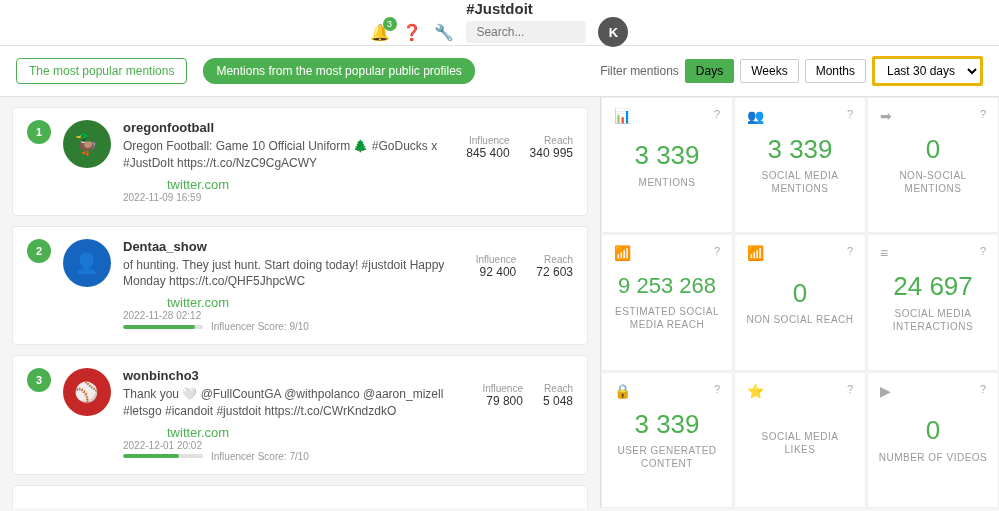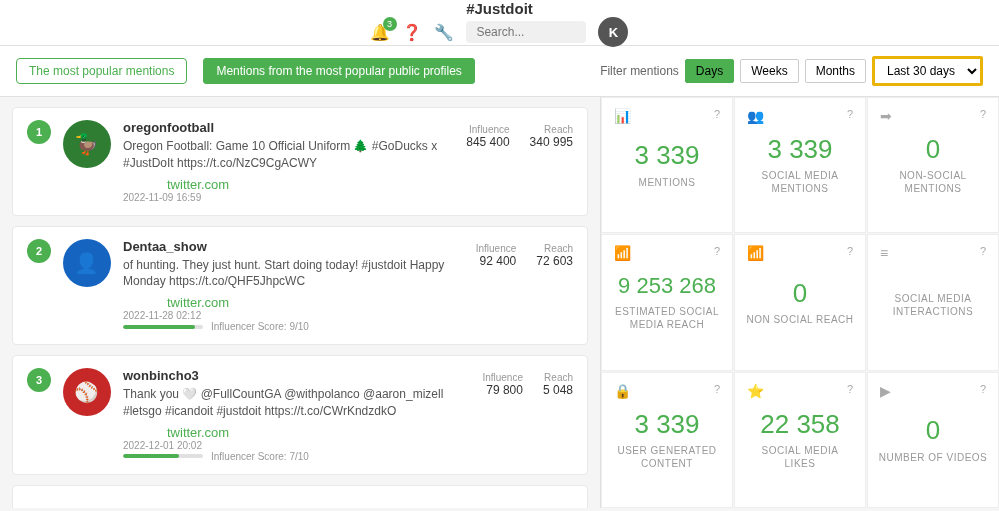--- a/index.html
+++ b/index.html
@@ -63,21 +63,21 @@
       padding: 5px 12px;
       border-radius: 4px;
       font-size: 12px;
       cursor: pointer;
     }
     .btn-green {
       border: 1px solid #4CAF50;
       background: #4CAF50;
       color: #fff;
       padding: 5px 12px;
-      border-radius: 3px;
+      border-radius: 12px;
       font-size: 12px;
       cursor: pointer;
     }
     .filter-right { display: flex; align-items: center; gap: 6px; }
     .filter-label { font-size: 12px; color: #666; margin-left: 27px; }
     .time-btn {
       border: 1px solid #ccc;
       background: #fff;
       padding: 4px 10px;
       font-size: 12px;
@@ -146,21 +146,21 @@
     .post-avatar.green { background: #2e7d32; }
     .post-avatar.blue { background: #1565c0; }
     .post-avatar.red { background: #c62828; }
     .post-content { flex: 1; }
     .post-username { font-weight: bold; font-size: 13px; color: #333; }
     .post-text { font-size: 12px; color: #555; margin: 3px 0 5px; line-height: 1.4; }
     .post-link { color: #4CAF50; font-size: 13px; text-decoration: none; padding-left: 44px; }
     .post-meta { font-size: 10px; color: #999; }
     .post-stats { display: flex; gap: 20px; margin-top: 4px; }
     .post-stat { text-align: right; }
-    .post-stat-label { font-size: 10px; color: #999; }
+    .post-stat-label { font-size: 10px; color: #999; margin-top: 11px; }
     .post-stat-value { font-size: 12px; font-weight: normal; color: #333; }
     .influence-bar-container { display: flex; align-items: center; gap: 8px; }
     .influence-bar {
       width: 80px; height: 4px;
       background: #e0e0e0;
       border-radius: 2px;
       overflow: hidden;
     }
     .influence-bar-fill { height: 100%; background: #4CAF50; border-radius: 2px; }
     .influence-score { font-size: 10px; color: #999; }
@@ -368,35 +368,35 @@
     </div>
     <div class="stat-card">
       <span class="stat-icon">📶</span>
       <span class="stat-help">?</span>
       <div class="stat-value">0</div>
       <div class="stat-label">NON SOCIAL REACH</div>
     </div>
     <div class="stat-card">
       <span class="stat-icon">≡</span>
       <span class="stat-help">?</span>
+      <div class="stat-value">24 697</div>
       <div class="stat-label">SOCIAL MEDIA
 INTERACTIONS</div>
     </div>
 
     <div class="stat-card">
       <span class="stat-icon">🔒</span>
       <span class="stat-help">?</span>
       <div class="stat-value">3 339</div>
       <div class="stat-label">USER GENERATED
 CONTENT</div>
     </div>
     <div class="stat-card">
       <span class="stat-icon">⭐</span>
       <span class="stat-help">?</span>
-      <div class="stat-value">22 358</div>
       <div class="stat-label">SOCIAL MEDIA LIKES</div>
     </div>
     <div class="stat-card">
       <span class="stat-icon">▶</span>
       <span class="stat-help">?</span>
       <div class="stat-value">0</div>
       <div class="stat-label">NUMBER OF VIDEOS</div>
     </div>
 
   </div>

